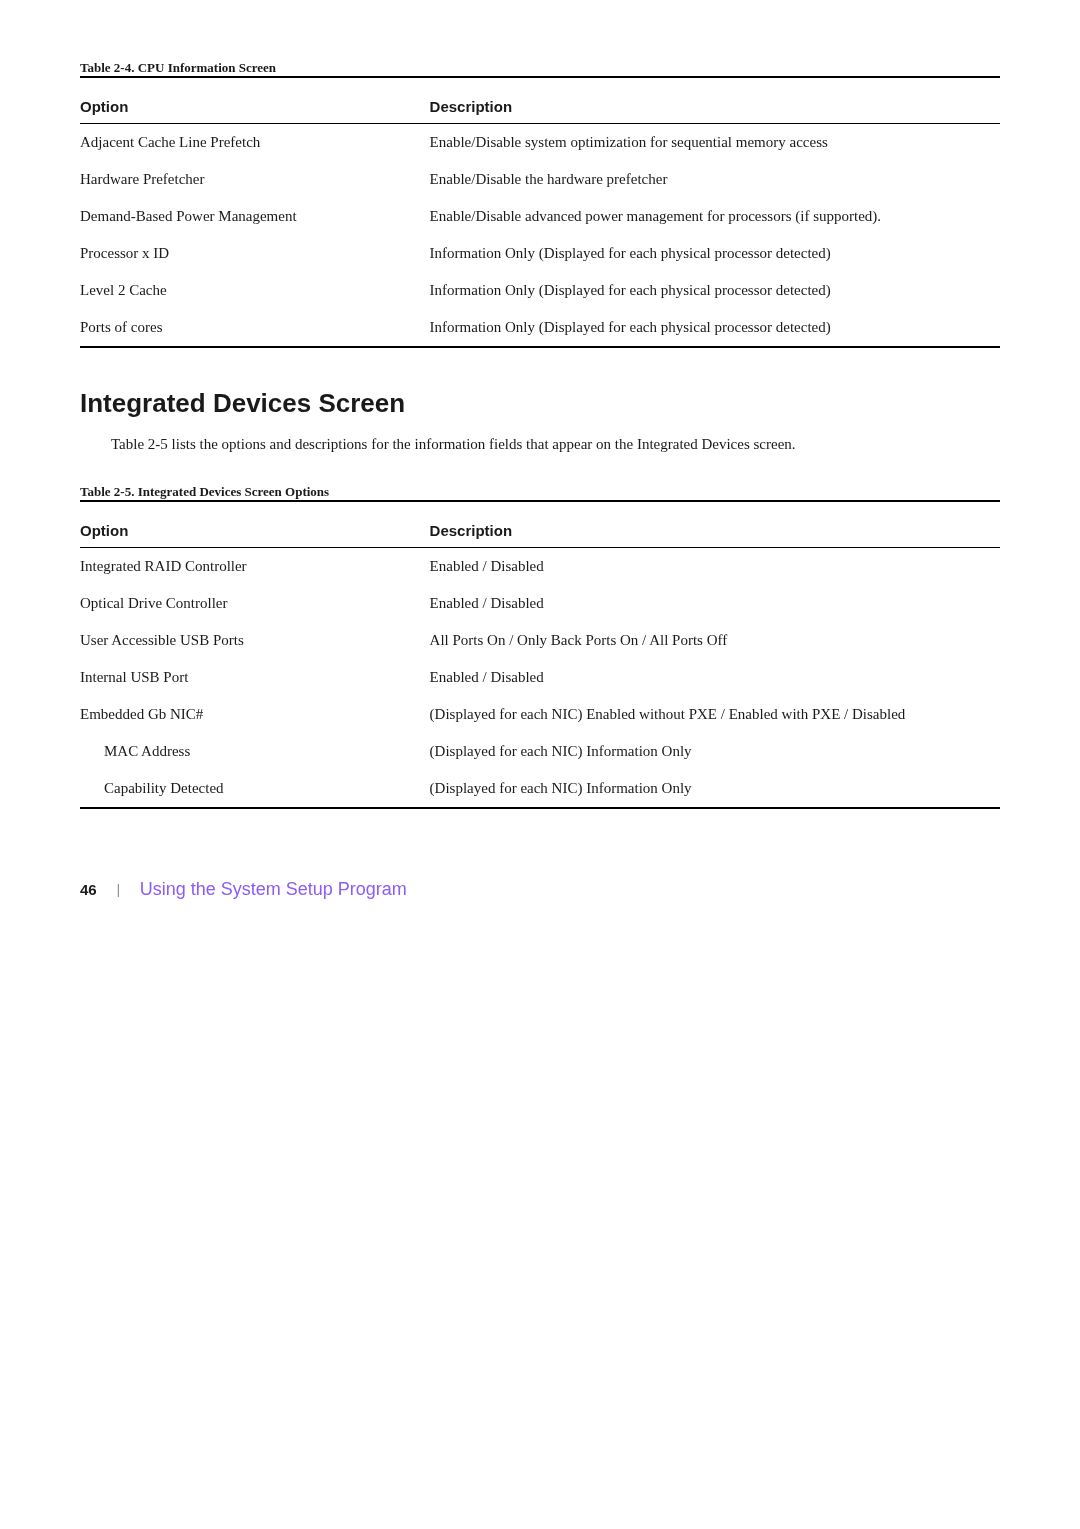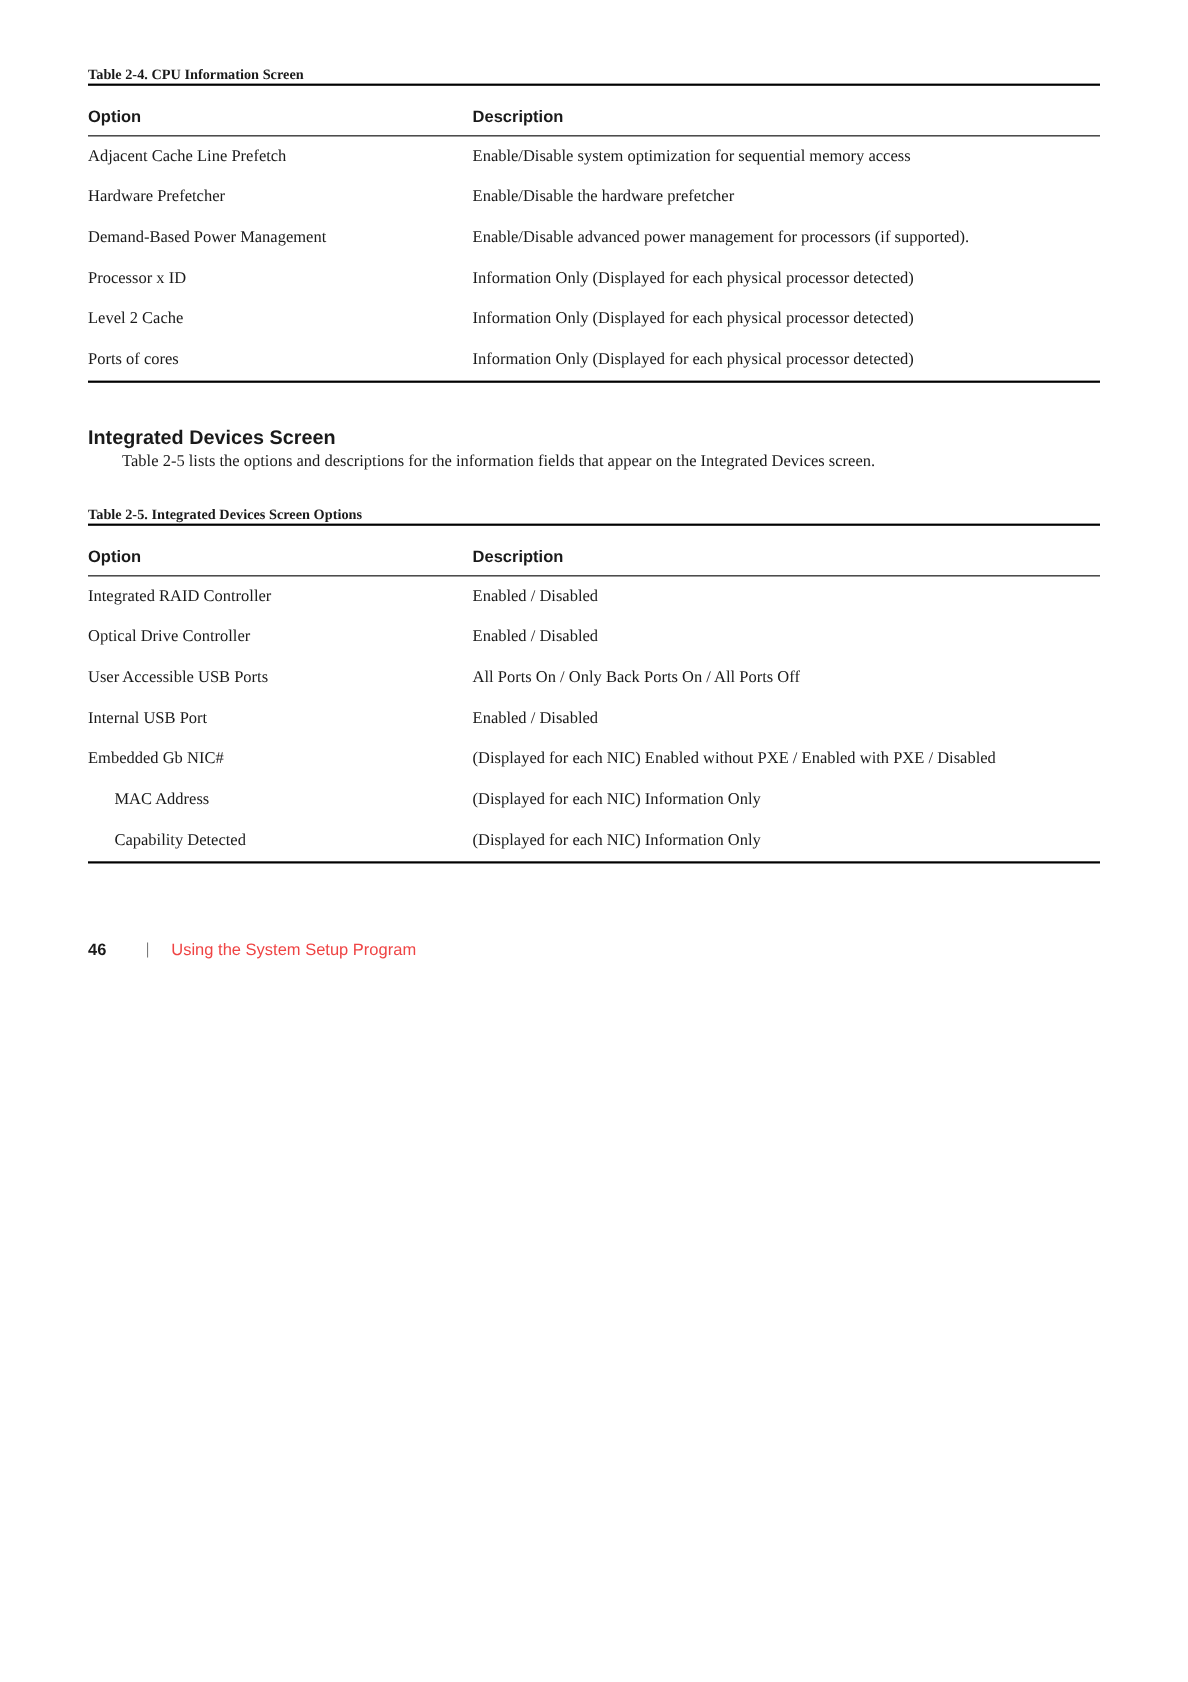--- a/index.html
+++ b/index.html
@@ -60,23 +60,24 @@
       width: 38%;
       padding-left: 0;
     }
 
     table td:last-child {
       width: 62%;
     }
 
     .section-heading {
       font-family: Arial, Helvetica, sans-serif;
-      font-size: 18px;
+      font-size: 26px;
       font-weight: bold;
       margin-top: 10px;
+      margin-bottom: 14px;
     }
 
     .section-intro {
       font-family: Liberation Serif, serif;
       font-size: 15px;
       margin-bottom: 28px;
       line-height: 1.5;
       margin-left: 31px;
     }
 
@@ -85,33 +86,33 @@
       align-items: center;
       margin-top: 60px;
       border-top: none;
       padding-top: 10px;
     }
 
     .footer-page {
       font-family: Arial, Helvetica, sans-serif;
       font-weight: bold;
       font-size: 15px;
-      margin-right: 36px;
+      margin-right: 20px;
     }
 
     .footer-divider {
       font-size: 15px;
       margin-right: 20px;
       color: #555;
     }
 
     .footer-text {
       font-family: Arial, Helvetica, sans-serif;
-      font-size: 15px;
-      color: #ef4444;
+      font-size: 18px;
+      color: #8b5cf6;
     }
 
     .indented td:first-child {
       padding-left: 24px;
     }
   </style>
 </head>
 <body>
 
 <div class="table-title">Table 2-4.   CPU Information Screen</div>

